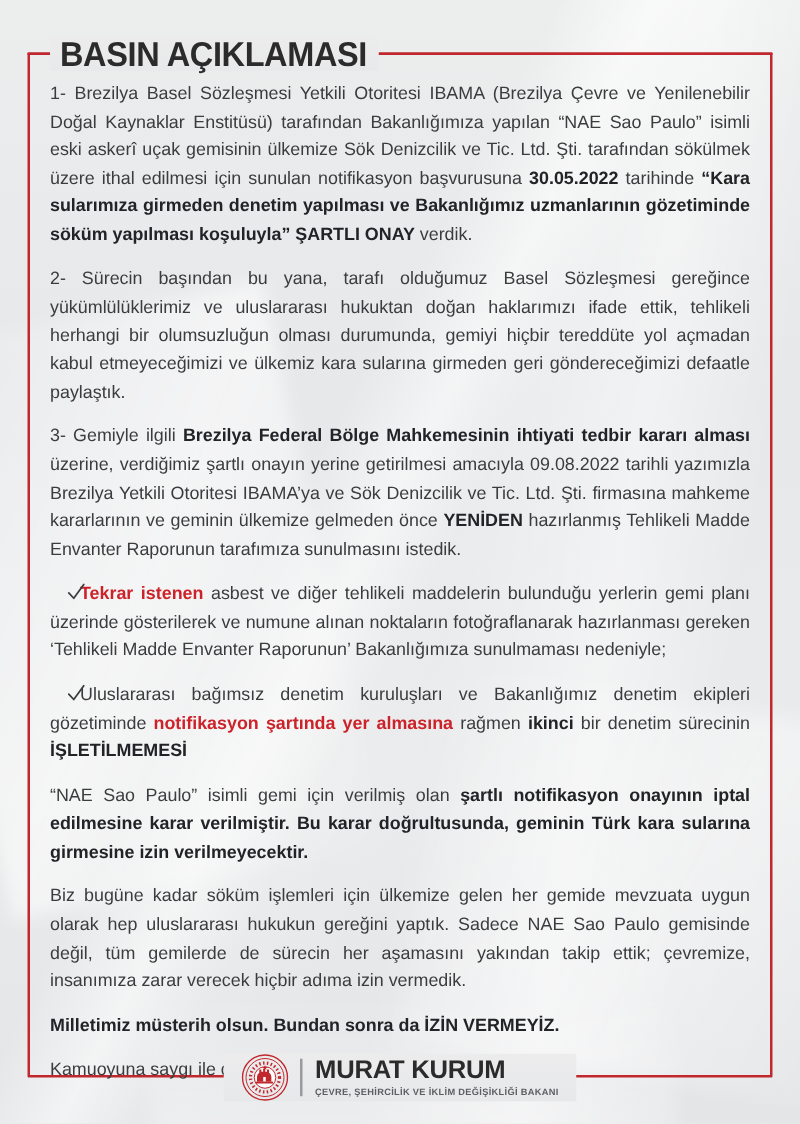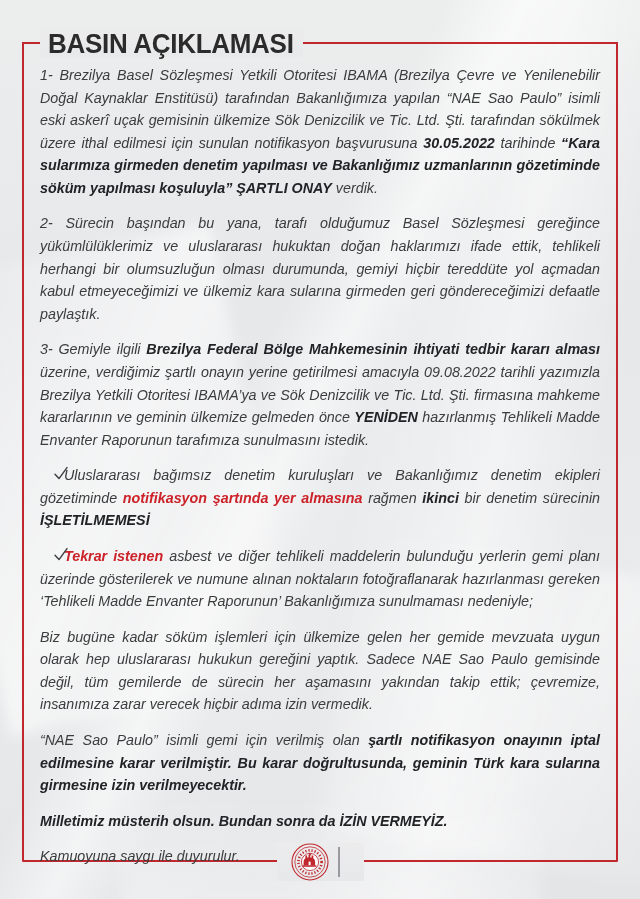--- a/index.html
+++ b/index.html
@@ -112,21 +112,20 @@
     width: 560px;
     z-index: 4;
     color: #3b3c3e;
     font-size: 14.3px;
     line-height: 1.58;
     text-align: justify;
     text-justify: inter-word;
   }
   #content p {
     margin: 0 0 13px 0;
-    font-style: italic;
   }
   p.tight { margin-bottom: 4px; }
   p.nogap { margin-bottom: 0; }
   b, strong { font-weight: 700; color: #222326; }
   .red {
     color: #cc2229;
     font-weight: 700;
   }
   .checkline {
     position: relative;
@@ -213,39 +212,39 @@
 
   <div id="content">
 
     <p><span>1-  Brezilya Basel Sözleşmesi Yetkili Otoritesi IBAMA (Brezilya Çevre ve Yenilenebilir Doğal Kaynaklar Enstitüsü) tarafından Bakanlığımıza yapılan “NAE Sao Paulo” isimli eski askerî uçak gemisinin ülkemize Sök Denizcilik ve Tic. Ltd. Şti. tarafından sökülmek üzere ithal edilmesi için sunulan notifikasyon başvurusuna </span><b>30.05.2022</b><span> tarihinde </span><b>“Kara sularımıza girmeden denetim yapılması ve Bakanlığımız uzmanlarının gözetiminde söküm yapılması koşuluyla” ŞARTLI ONAY</b><span> verdik.</span></p>
 
     <p>2- Sürecin başından bu yana, tarafı olduğumuz Basel Sözleşmesi gereğince yükümlülüklerimiz ve uluslararası hukuktan doğan haklarımızı ifade ettik, tehlikeli herhangi bir olumsuzluğun olması durumunda, gemiyi hiçbir tereddüte yol açmadan kabul etmeyeceğimizi ve ülkemiz kara sularına girmeden geri göndereceğimizi defaatle paylaştık.</p>
 
     <p><span>3-  Gemiyle ilgili </span><b>Brezilya Federal Bölge Mahkemesinin ihtiyati tedbir kararı alması</b><span> üzerine, verdiğimiz şartlı onayın yerine getirilmesi amacıyla  09.08.2022 tarihli yazımızla Brezilya Yetkili Otoritesi IBAMA’ya ve Sök Denizcilik ve Tic. Ltd. Şti. firmasına mahkeme kararlarının ve geminin ülkemize gelmeden önce </span><b>YENİDEN</b><span> hazırlanmış Tehlikeli Madde Envanter Raporunun tarafımıza sunulmasını istedik.</span></p>
 
 
+    <p class="checkline">
+      <span class="check">
+        <svg viewBox="0 0 14 15" width="14" height="15" aria-hidden="true">
+          <path d="M1 8.3 L5 12.6 L13 1.6" fill="none" stroke="#3b3c3e" stroke-width="1.4" stroke-linecap="round" stroke-linejoin="round"></path>
+        </svg>
+      </span><span class="red">Tekrar istenen</span><span> asbest ve diğer tehlikeli maddelerin bulunduğu yerlerin gemi planı üzerinde gösterilerek ve numune alınan noktaların fotoğraflanarak hazırlanması gereken ‘Tehlikeli Madde Envanter Raporunun’ Bakanlığımıza sunulmaması nedeniyle;</span>
+    </p>
+
     <p class="checkline nogap">
       <span class="check">
         <svg viewBox="0 0 14 15" width="14" height="15" aria-hidden="true">
           <path d="M1 8.3 L5 12.6 L13 1.6" fill="none" stroke="#3b3c3e" stroke-width="1.4" stroke-linecap="round" stroke-linejoin="round"></path>
         </svg>
       </span><span>Uluslararası bağımsız denetim kuruluşları ve Bakanlığımız denetim ekipleri gözetiminde </span><span class="red">notifikasyon şartında yer almasına</span><span> rağmen </span><b>ikinci</b><span> bir denetim sürecinin </span><b>İŞLETİLMEMESİ</b>
     </p>
 
-    <p class="checkline">
-      <span class="check">
-        <svg viewBox="0 0 14 15" width="14" height="15" aria-hidden="true">
-          <path d="M1 8.3 L5 12.6 L13 1.6" fill="none" stroke="#3b3c3e" stroke-width="1.4" stroke-linecap="round" stroke-linejoin="round"></path>
-        </svg>
-      </span><span class="red">Tekrar istenen</span><span> asbest ve diğer tehlikeli maddelerin bulunduğu yerlerin gemi planı üzerinde gösterilerek ve numune alınan noktaların fotoğraflanarak hazırlanması gereken ‘Tehlikeli Madde Envanter Raporunun’ Bakanlığımıza sunulmaması nedeniyle;</span>
-    </p>
+    <p><span>“NAE Sao Paulo” isimli gemi için verilmiş olan </span><b>şartlı notifikasyon onayının iptal edilmesine karar verilmiştir. Bu karar doğrultusunda, geminin Türk kara sularına girmesine izin verilmeyecektir.</b></p>
 
     <p>Biz bugüne kadar söküm işlemleri için ülkemize gelen her gemide mevzuata uygun olarak hep uluslararası hukukun gereğini yaptık. Sadece NAE Sao Paulo gemisinde değil, tüm gemilerde de sürecin her aşamasını yakından takip ettik; çevremize, insanımıza zarar verecek hiçbir adıma izin vermedik.</p>
-
-    <p><span>“NAE Sao Paulo” isimli gemi için verilmiş olan </span><b>şartlı notifikasyon onayının iptal edilmesine karar verilmiştir. Bu karar doğrultusunda, geminin Türk kara sularına girmesine izin verilmeyecektir.</b></p>
 
     <p><b>Milletimiz müsterih olsun. Bundan sonra da </b><b>İZİN VERMEYİZ.</b></p>
 
     <p>Kamuoyuna saygı ile duyurulur.</p>
   </div>
 
   <div id="sign">
     <div id="sign-inner">
       <div id="emblem">
         <svg viewBox="0 0 38 38" width="38" height="38" aria-hidden="true">
@@ -253,16 +252,20 @@
           <circle cx="19" cy="19" r="15.2" fill="none" stroke="#c0282e" stroke-width="0.8"></circle>
           <circle cx="19" cy="19" r="11.6" fill="none" stroke="#c0282e" stroke-width="2.6" stroke-dasharray="1.2 1.9"></circle>
           <circle cx="19" cy="19" r="8.6" fill="#ffffff" stroke="#c0282e" stroke-width="0.8"></circle>
           <path d="M12.6 22.4 L12.6 18.6 Q12.6 16.4 14.4 15.2 L14.4 12.6 L16.1 12.6 L16.1 14.4 L17.5 14.4 L17.5 12.0 L19.2 12.0 L19.2 14.4 L20.6 14.4 L20.6 12.6 L22.3 12.6 L22.3 15.2 Q24.1 16.4 24.1 18.6 L24.1 22.4 Z" fill="#c0282e"></path>
           <rect x="17.6" y="18.6" width="2.0" height="3.8" fill="#ffffff"></rect>
           <rect x="11.3" y="22.3" width="14.1" height="1.5" fill="#c0282e"></rect>
           <path d="M19 9.2 L19.55 10.6 L21.0 10.6 L19.85 11.5 L20.3 12.9 L19 12.05 L17.7 12.9 L18.15 11.5 L17.0 10.6 L18.45 10.6 Z" fill="#c0282e"></path>
         </svg>
       </div>
       <div id="sign-divider"></div>
+      <div id="sign-text">
+        <div id="minister-name">MURAT KURUM</div>
+        <div id="minister-role">ÇEVRE, ŞEHİRCİLİK VE İKLİM DEĞİŞİKLİĞİ BAKANI</div>
+      </div>
     </div>
   </div>
 
 </div>
 
 </body></html>

